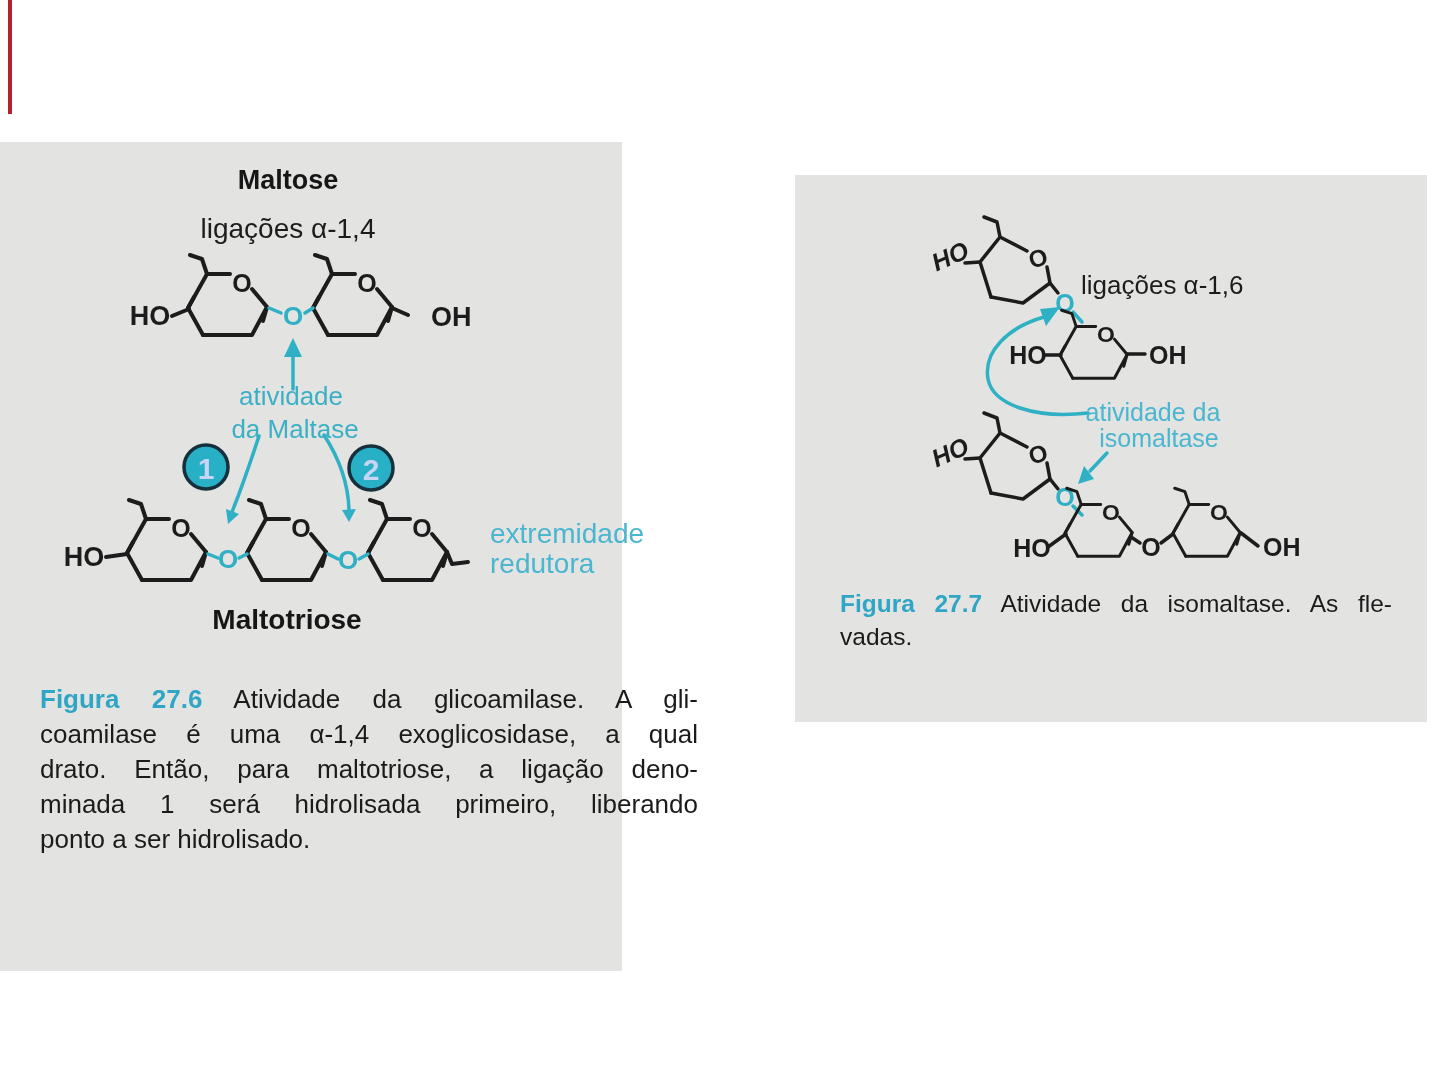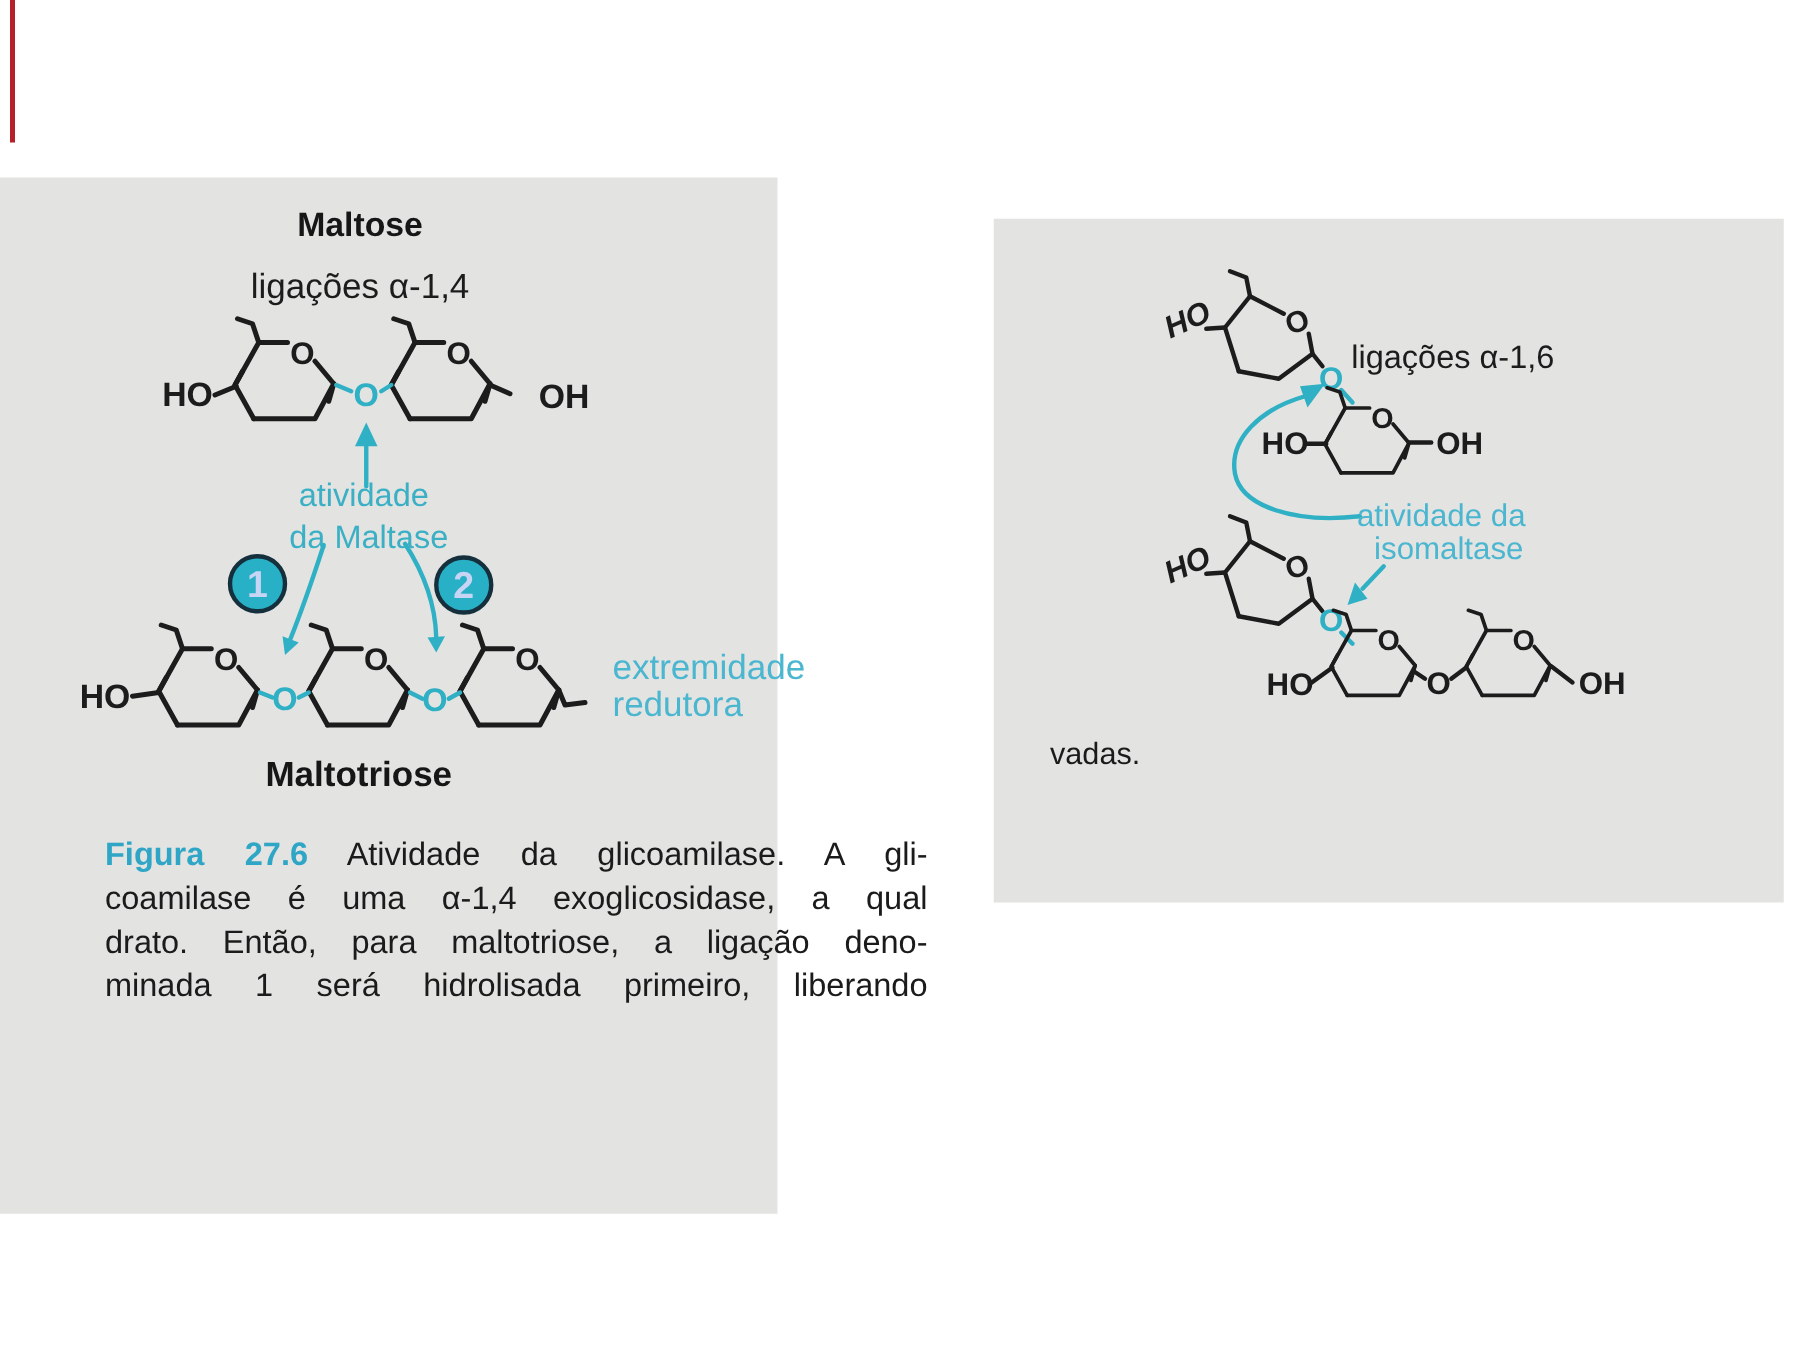--- a/index.html
+++ b/index.html
@@ -9,21 +9,21 @@
   }
   .panel{position:absolute;background:#e3e3e2;}
   #panel-left{left:0;top:142px;width:622px;height:829px;}
   #panel-right{left:795px;top:175px;width:632px;height:547px;}
   .red-mark{position:absolute;left:8px;top:0;width:4px;height:114px;background:#b5212a;}
   svg{position:absolute;left:0;top:0;display:block;}
   svg text{font-family:"Liberation Sans", sans-serif;}
   .caption{
     position:absolute;color:#1b1b1b;
   }
-  #caption-276{left:40px;top:524px;width:658px;font-size:26px;line-height:35px;margin-left:44px;}
+  #caption-276{left:40px;top:540px;width:658px;font-size:26px;line-height:35px;}
   #caption-277{left:45px;top:412px;width:552px;font-size:24.5px;line-height:33px;}
   .cap-line{text-align:justify;text-align-last:justify;height:35px;overflow:hidden;}
   #caption-277 .cap-line{height:33px;}
   .cap-line.last{text-align-last:left;}
   .cap-label{color:#2fa6c6;font-weight:700;}
   
   .bond{stroke:#1c1c1c;stroke-width:4;fill:none;stroke-linecap:round;stroke-linejoin:round;}
   .bond-thin{stroke:#1c1c1c;stroke-width:3.5;fill:none;stroke-linecap:round;stroke-linejoin:round;}
   .teal-stroke{stroke:#2fb0c4;stroke-width:3.5;fill:none;stroke-linecap:round;stroke-linejoin:round;}
   .teal-fill{fill:#2fb0c4;}
@@ -97,20 +97,21 @@
     <text x="287" y="487" font-size="28" font-weight="700" fill="#161616" text-anchor="middle">Maltotriose</text>
   </svg>
 
   <div class="caption" id="caption-276">
     <div class="cap-line">
       <span class="cap-label">Figura 27.6</span><span> Atividade da glicoamilase. A gli-</span>
     </div>
     <div class="cap-line">coamilase é uma α-1,4 exoglicosidase, a qual</div>
     <div class="cap-line">drato. Então, para maltotriose, a ligação deno-</div>
     <div class="cap-line">minada 1 será hidrolisada primeiro, liberando</div>
+    <div class="cap-line last">ponto a ser hidrolisado.</div>
   </div>
 </div>
 
 <div class="panel" id="panel-right">
   <svg width="632" height="410" viewBox="0 0 632 410">
     <defs>
       <g id="ringR">
         <g transform="scale(0.85)">
           <path class="bond-thin" d="M 15 65 L 0 38 L 19 4 L 42 4"></path>
           <path class="bond-thin" d="M 64 19 L 79 37 L 64 65 L 15 65"></path>
@@ -162,15 +163,18 @@
     <text class="atom" x="237" y="373" font-size="25" text-anchor="middle" dominant-baseline="central">HO</text>
     <path class="bond-thin" d="M 253 372 L 271 359"></path>
     <text class="atom" x="356" y="372" font-size="25" text-anchor="middle" dominant-baseline="central">O</text>
     <path class="bond-thin" d="M 336 362 L 345 368"></path>
     <path class="bond-thin" d="M 366 368 L 378 359"></path>
     <path class="bond-thin" d="M 446 358 L 463 371"></path>
     <text class="atom" x="468" y="372" font-size="25" text-anchor="start" dominant-baseline="central">OH</text>
   </svg>
 
   <div class="caption" id="caption-277">
+    <div class="cap-line">
+      <span class="cap-label">Figura 27.7</span><span> Atividade da isomaltase. As fle-</span>
+    </div>
     <div class="cap-line last">vadas.</div>
   </div>
 </div>
 
 </body></html>

